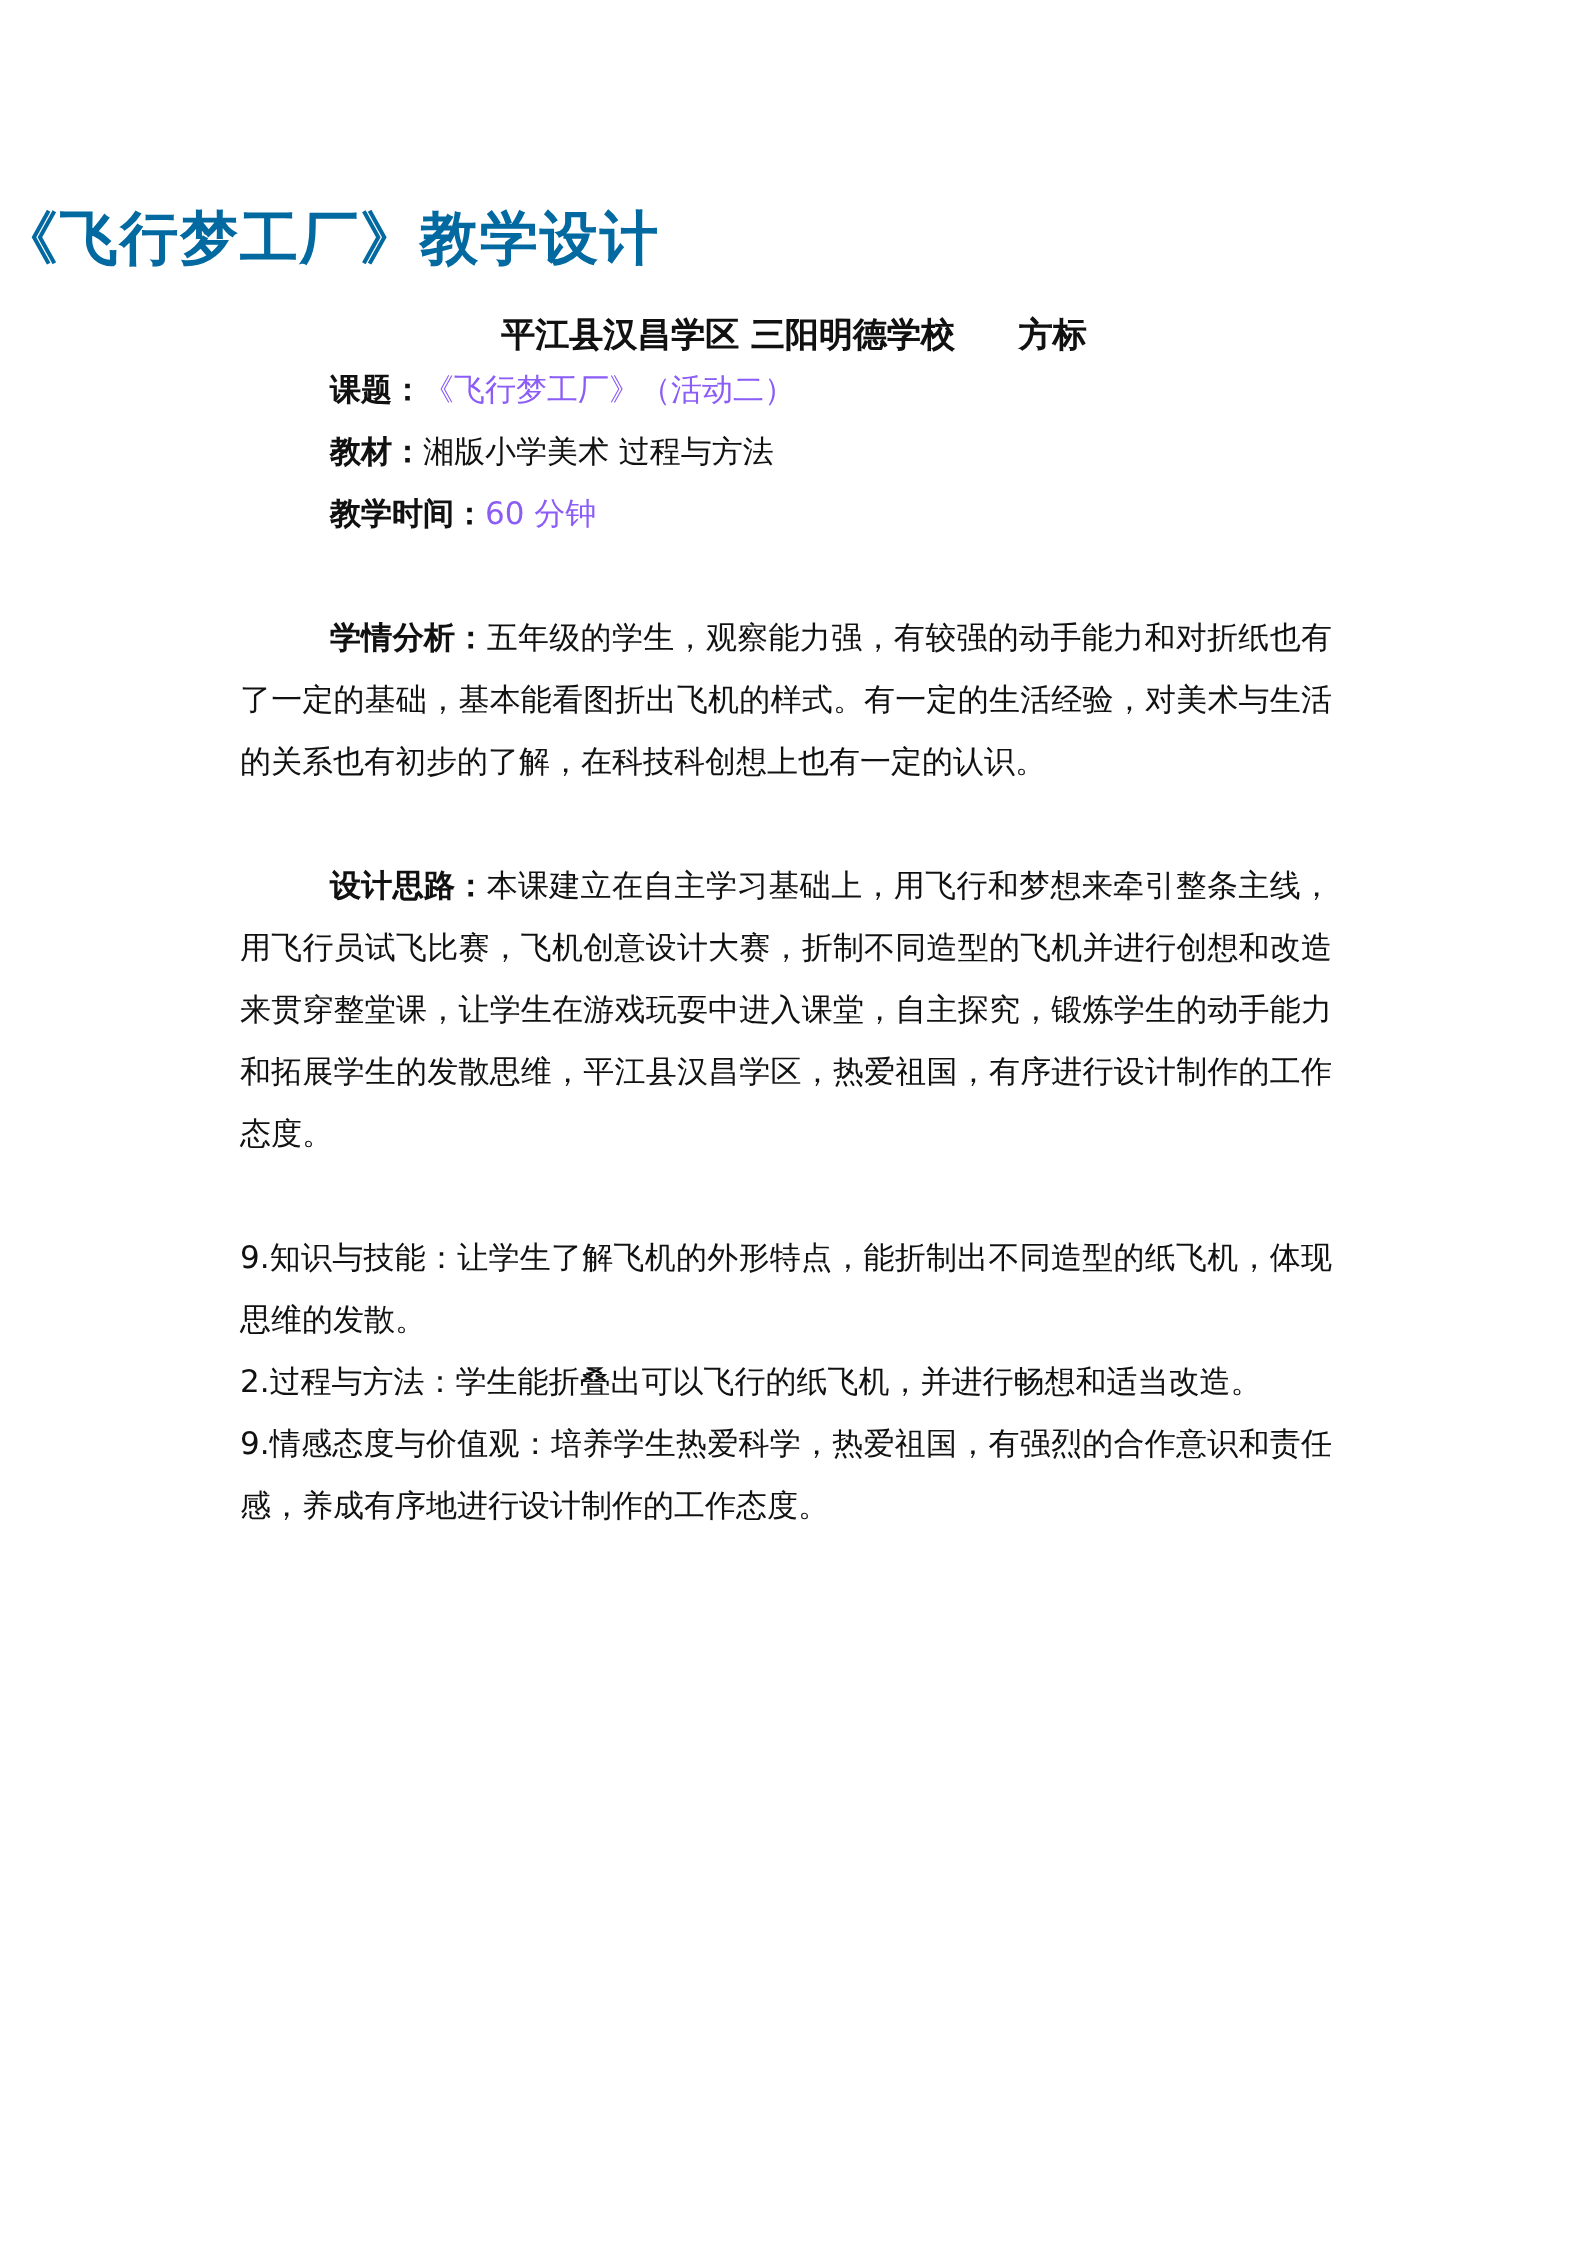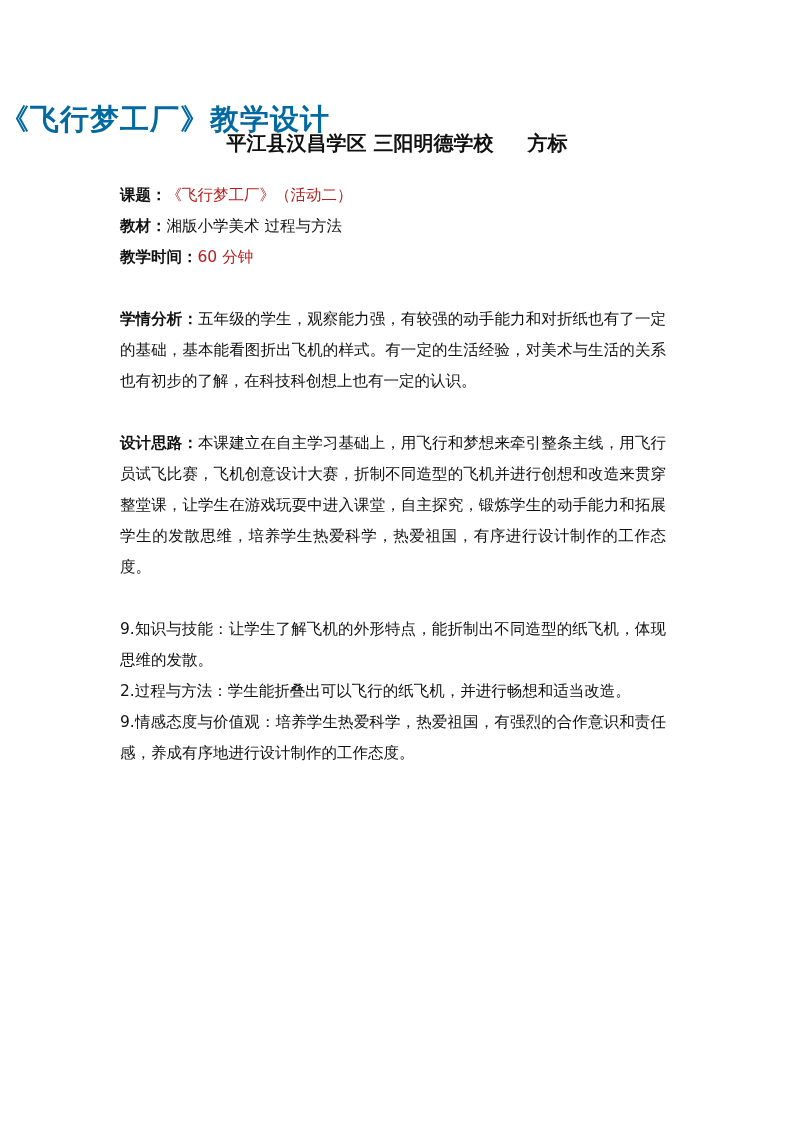--- a/index.html
+++ b/index.html
@@ -1,28 +1,28 @@
 <!DOCTYPE html>
 <html><head>
 <meta charset="utf-8">
 <style>
   html, body { margin:0; padding:0; background:#ffffff; }
   body { width:794px; height:1123px; position:relative; overflow:hidden;
          font-family:"DejaVu Sans", "Liberation Sans", sans-serif; color:#111; }
   .page { position:absolute; left:0; top:0; width:794px; height:1123px; }
   .title { position:absolute; top:100px; left:0; width:794px; text-align:left;
            font-size:29px; font-weight:bold; letter-spacing:1px; color:#0369a1; }
-  .author { position:absolute; top:130px; left:0; width:794px; text-align:center;
-            font-size:20px; font-weight:bold; color:#111; }
+  .author { position:absolute; top:156px; left:0; width:794px; text-align:center;
+            font-size:17px; font-weight:bold; color:#111; }
   .author .gap { display:inline-block; width:20px; }
   .body { position:absolute; left:120px; top:180px; width:546px;
           font-size:15.5px; line-height:31px; }
   .line { margin:0; padding:0; }
-  .label { font-weight:bold; }
-  .value-gray { color:#b91c1c;text-align:center; }
+  .label { font-weight:bold;margin-left:45px; }
+  .value-gray { color:#8b5cf6;text-align:center; }
   .para { margin:0; text-align:justify; }
   .spacer { height:31px; }
 </style>
 </head>
 <body>
 
 <div class="page">
 
   <div class="title">《飞行梦工厂》教学设计</div>
 
@@ -51,21 +51,21 @@
 
     <div class="spacer"></div>
 
     <p class="para">
       <span class="label">学情分析：</span><span>五年级的学生，观察能力强，有较强的动手能力和对折纸也有了一定的基础，基本能看图折出飞机的样式。有一定的生活经验，对美术与生活的关系也有初步的了解，在科技科创想上也有一定的认识。</span>
     </p>
 
     <div class="spacer"></div>
 
     <p class="para">
-      <span class="label">设计思路：</span><span>本课建立在自主学习基础上，用飞行和梦想来牵引整条主线，用飞行员试飞比赛，飞机创意设计大赛，折制不同造型的飞机并进行创想和改造来贯穿整堂课，让学生在游戏玩耍中进入课堂，自主探究，锻炼学生的动手能力和拓展学生的发散思维，培养学生热爱科学，热爱祖国，有序进行设计制作的工作态度。</span>
+      <span class="label">设计思路：</span><span>本课建立在自主学习基础上，用飞行和梦想来牵引整条主线，用飞行员试飞比赛，飞机创意设计大赛，折制不同造型的飞机并进行创想和改造来贯穿整堂课，让学生在游戏玩耍中进入课堂，自主探究，锻炼学生的动手能力和拓展学生的发散思维，平江县汉昌学区，热爱祖国，有序进行设计制作的工作态度。</span>
     </p>
 
     <div class="spacer"></div>
 
 
     <p class="para">9.知识与技能：让学生了解飞机的外形特点，能折制出不同造型的纸飞机，体现思维的发散。</p>
     <p class="para">2.过程与方法：学生能折叠出可以飞行的纸飞机，并进行畅想和适当改造。</p>
     <p class="para">9.情感态度与价值观：培养学生热爱科学，热爱祖国，有强烈的合作意识和责任感，养成有序地进行设计制作的工作态度。</p>
 
   </div>

